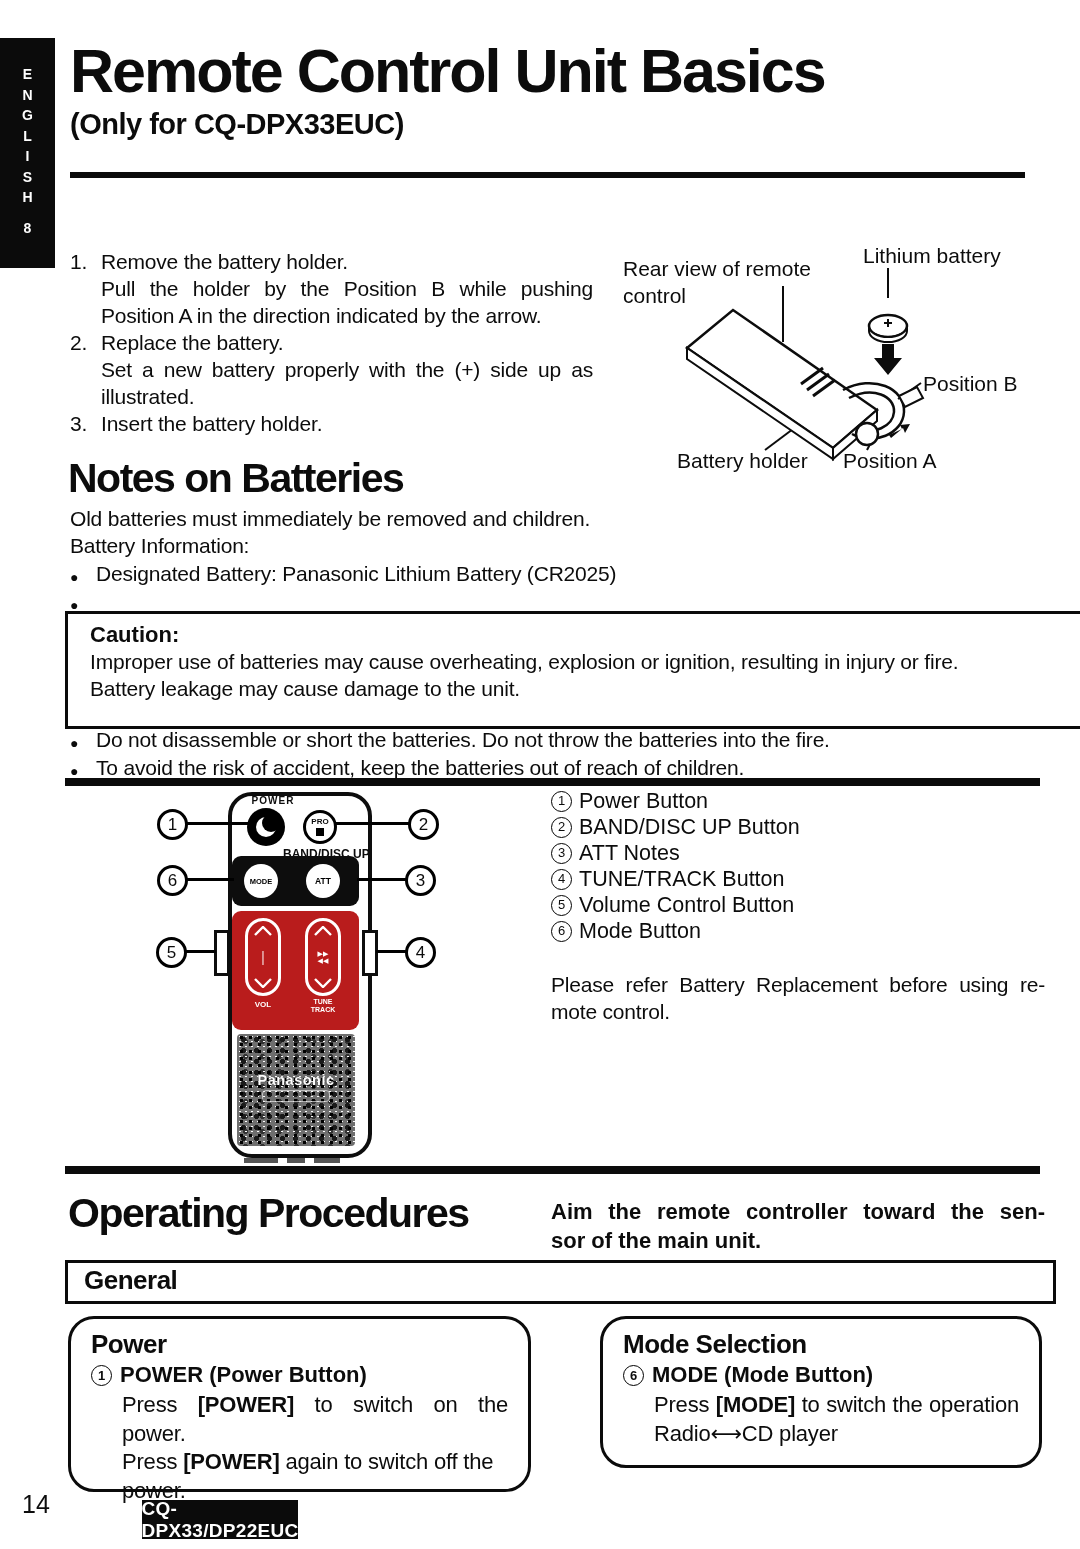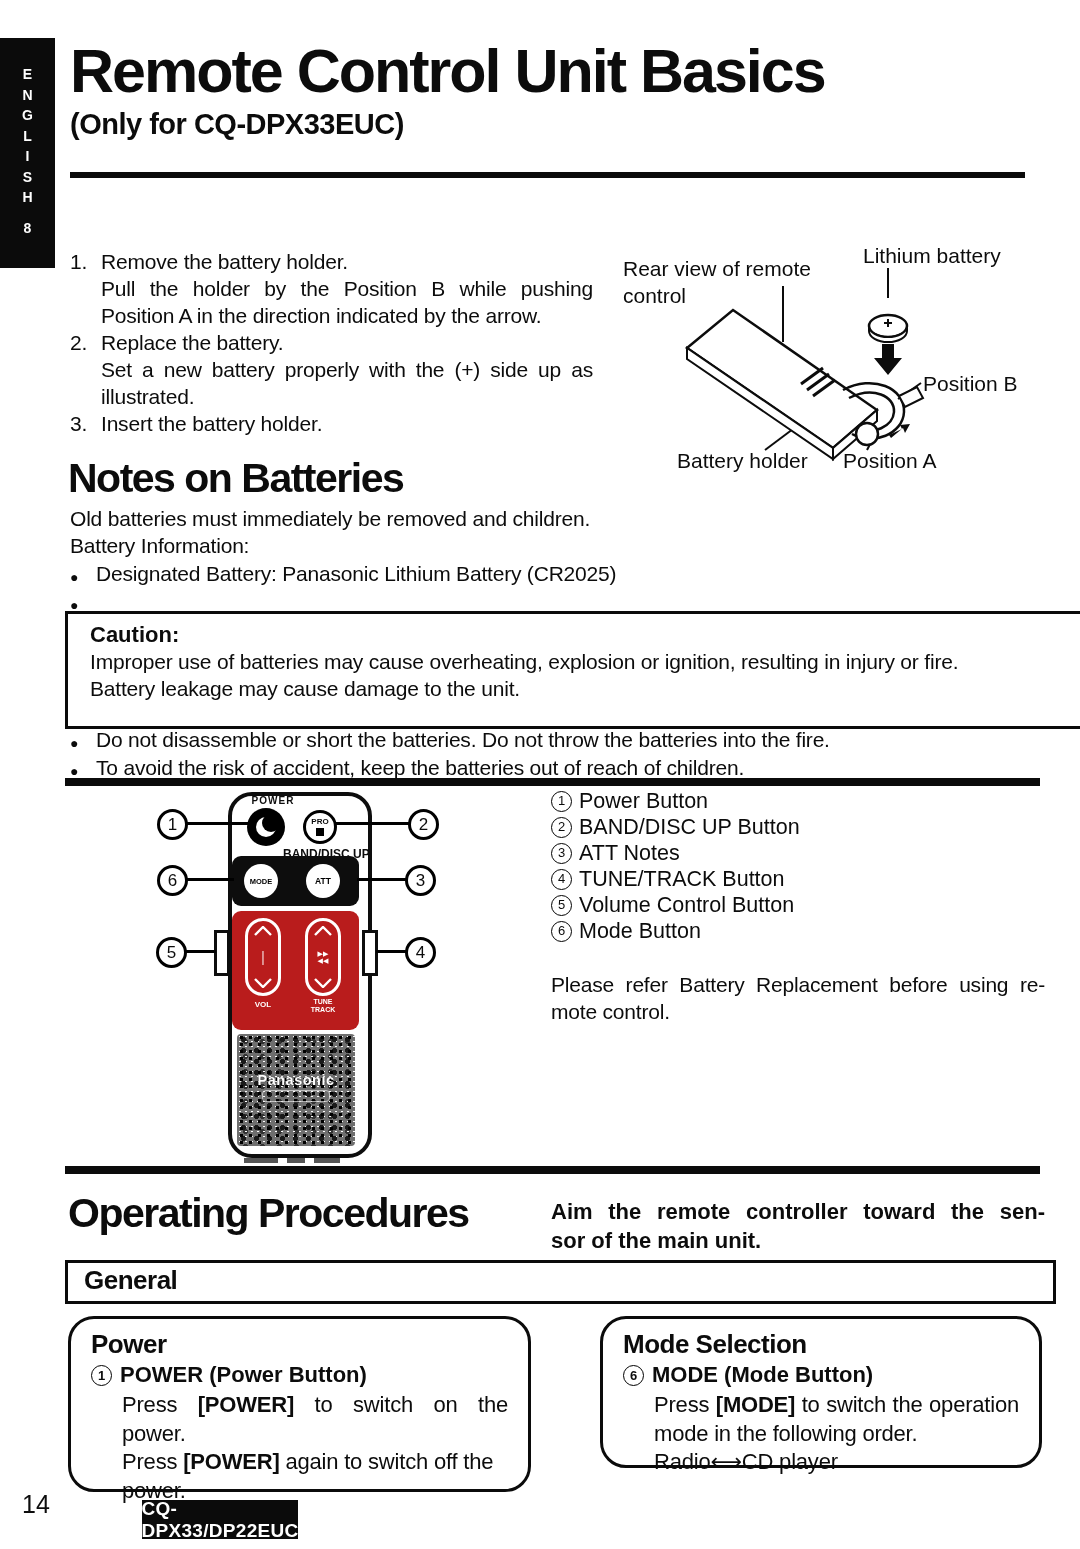--- a/index.html
+++ b/index.html
@@ -338,21 +338,20 @@
   </div>
 
   <div class="abs roundbox" style="left:600px;top:1316px;width:442px;height:152px;">
     <div class="rb-h">Mode Selection</div>
     <div class="rb-item">
       <span class="cnum">6</span>
       <span>MODE (Mode Button)</span>
     </div>
     <div class="rb-body">
       <div class="justall"><span>Press </span><b>[MODE]</b><span> to switch the operation</span></div>
-      <div>mode in the following order.</div>
       <div>Radio⟷CD player</div>
     </div>
   </div>
 
   <div class="abs pageno">14</div>
   <div class="abs badge">CQ-DPX33/DP22EUC</div>
 
 </div>
 
 </body></html>

